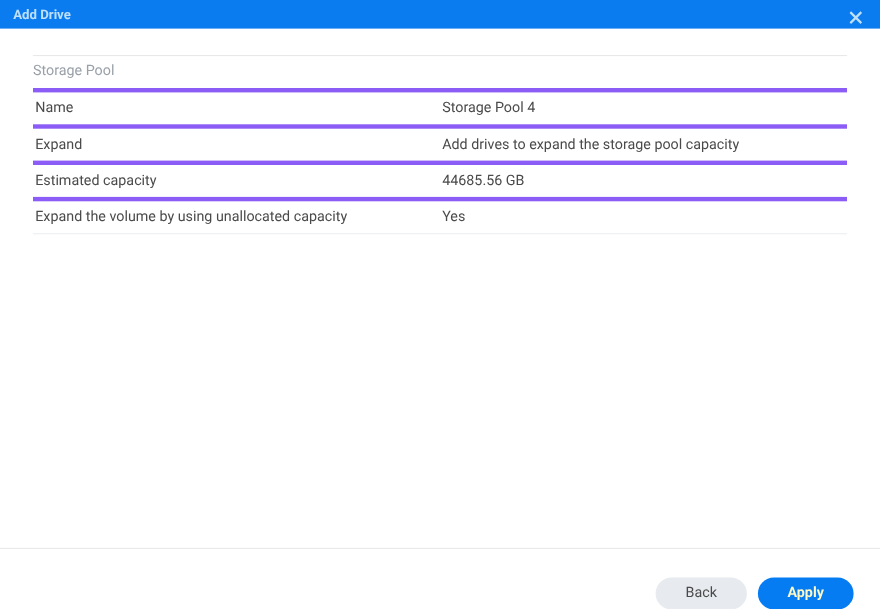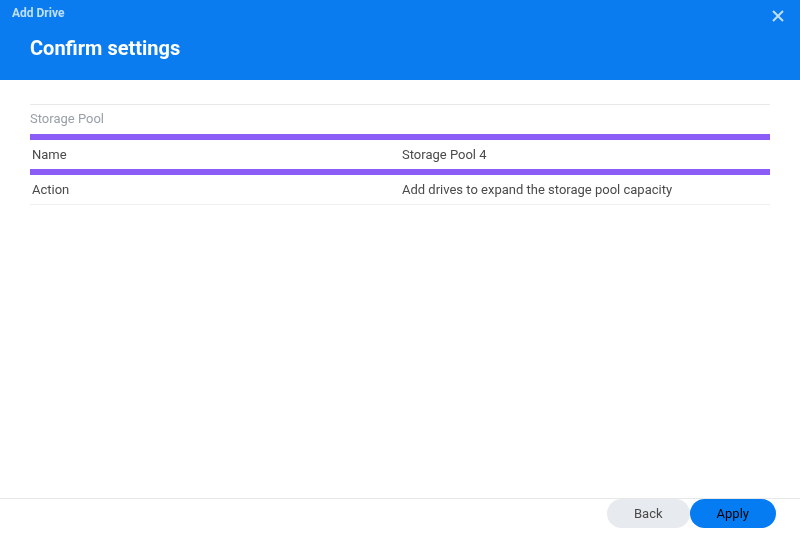--- a/index.html
+++ b/index.html
@@ -59,21 +59,21 @@
       color: #99a0a8;
       padding-bottom: 8px;
       border-top: 1px solid #e8e8e8;
       padding-top: 6px;
     }
     .details-table {
       width: 100%;
       border-collapse: collapse;
     }
     .details-table tr {
-      border-top: 6px solid #8b5cf6;
+      border-top: 4px solid #8b5cf6;
     }
     .details-table tr:last-child {
       border-bottom: 1px solid #eceef0;
     }
     .details-table td {
       padding: 7px 2px;
       font-size: 13px;
       color: #4a4a4a;
       vertical-align: middle;
     }
@@ -85,69 +85,75 @@
     }
     .footer {
       position: absolute;
       bottom: 0;
       left: 0;
       right: 0;
       height: 56px;
       border-top: 1px solid #e8e8e8;
       display: flex;
       justify-content: flex-end;
-      align-items: flex-start;
+      align-items: flex-end;
       padding: 0 24px;
-      gap: 0;
+      gap: 10px;
     }
     .btn {
       border: none;
       padding: 7px 27px;
       font-size: 13px;
       border-radius: 16px;
       cursor: pointer;
       font-family: inherit;
     }
     .btn-secondary {
       background: #e7eaee;
       color: #4a4a4a;
     }
     .btn-primary {
       background: #057cf2;
-      color: #000000;
+      color: #fef9c3;
+      font-weight: bold;
     }
   </style>
 </head>
 <body>
 
 <div class="header">
   <div class="header-top">
     <div class="window-title">Add Drive</div>
     <div class="close-btn">
       <svg viewBox="0 0 12 12">
           <path d="M1 1 L11 11 M11 1 L1 11" stroke="#bfe0fb" stroke-width="2" fill="none"></path>
         </svg>
     </div>
   </div>
-  <div class="header-main">
-    <div class="page-title">Confirm settings</div>
-  </div>
 </div>
 
 <div class="content">
   <div class="section-title">Storage Pool</div>
   <table class="details-table">
     <tbody>
         <tr>
       <td class="label">Name</td>
       <td class="value">Storage Pool 4</td>
     </tr>
     <tr>
-      <td class="label">Action</td>
+      <td class="label">Expand</td>
       <td class="value">Add drives to expand the storage pool capacity</td>
+    </tr>
+    <tr>
+      <td class="label">Estimated capacity</td>
+      <td class="value">44685.56 GB</td>
+    </tr>
+    <tr>
+      <td class="label">Expand the volume by using unallocated capacity</td>
+      <td class="value">Yes</td>
     </tr>
   </tbody>
     </table>
 </div>
 
 <div class="footer">
   <button class="btn btn-secondary">Back</button>
   <button class="btn btn-primary">Apply</button>
 </div>
 

